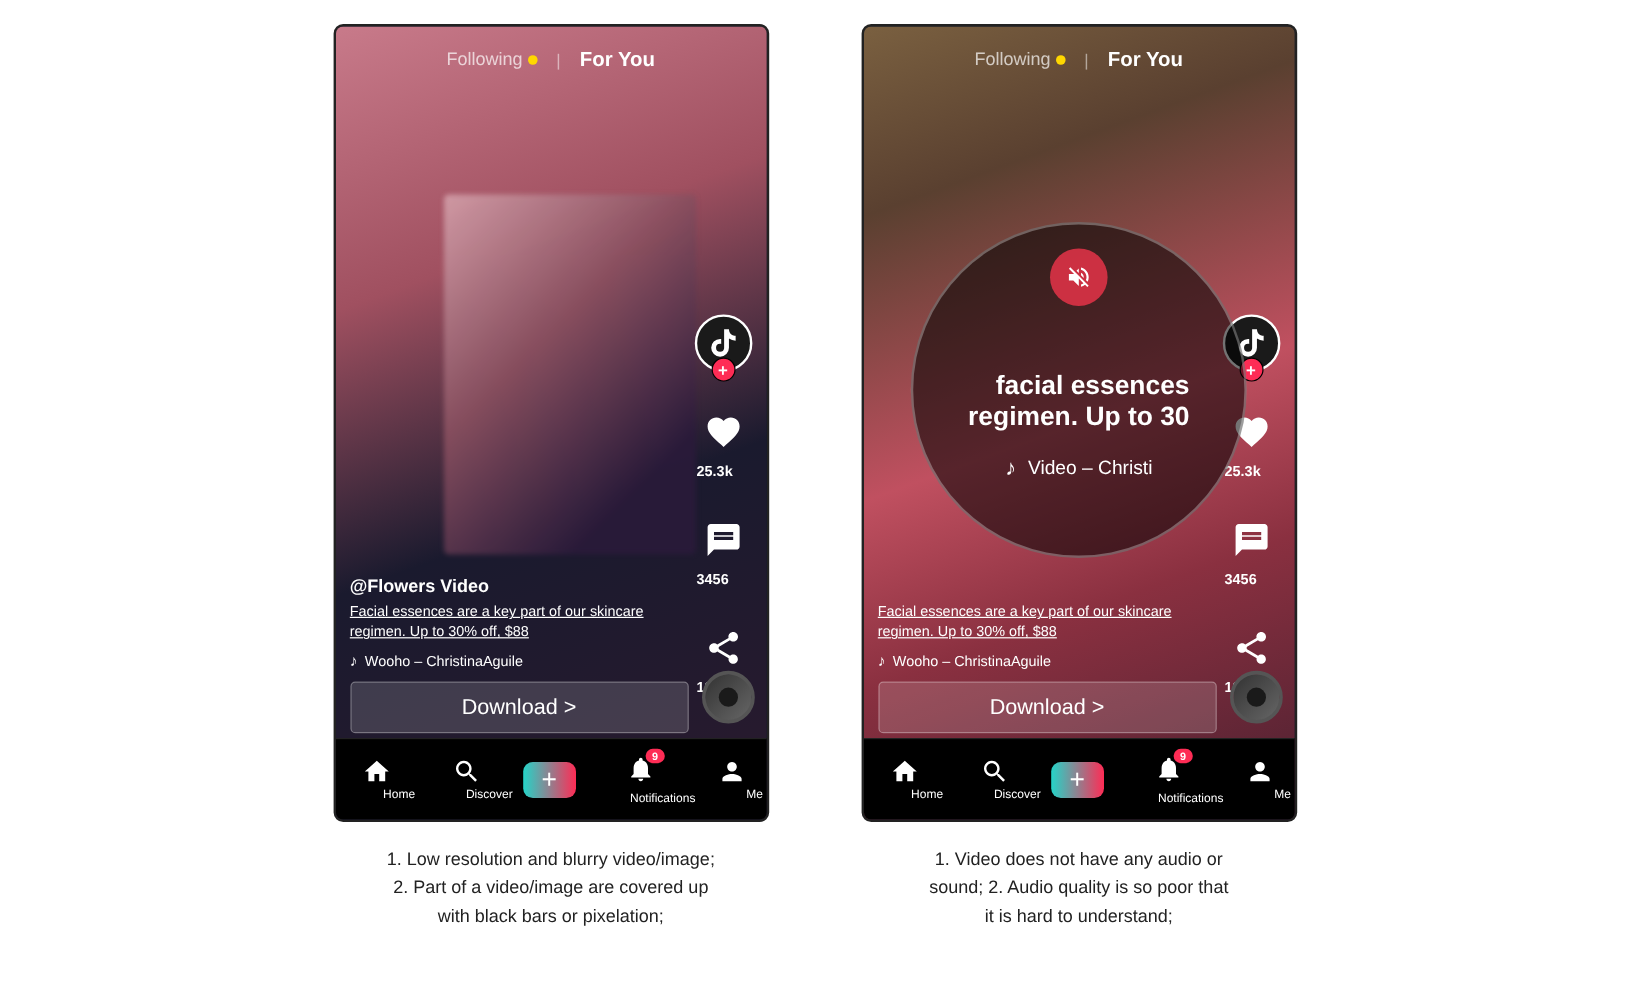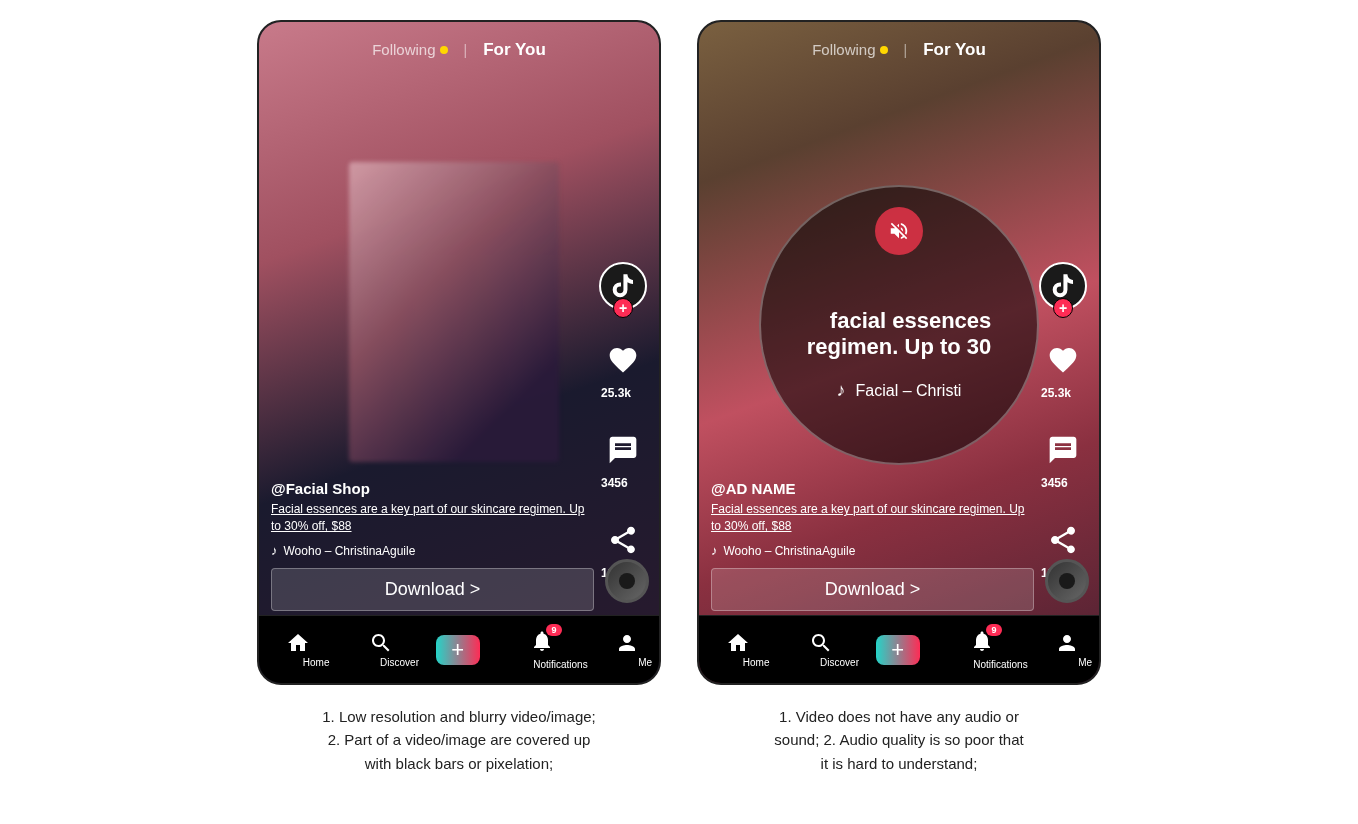--- a/index.html
+++ b/index.html
@@ -16,24 +16,24 @@
     }
 
     .panel {
       display: flex;
       flex-direction: column;
       align-items: center;
       width: 380px;
     }
 
     .phone-frame {
-      width: 404px;
+      width: 363px;
       height: 665px;
       background: #0f172a;
-      border-radius: 24px;
+      border-radius: 8px;
       overflow: hidden;
       position: relative;
       border: 2px solid #222;
     }
 
     
     .video-area {
       position: absolute;
       top: 0; left: 0; right: 0; bottom: 0;
     }
@@ -446,21 +446,21 @@
         <div class="action-icon-btn">
           <svg viewBox="0 0 24 24">
               <path d="M18 16.08c-.76 0-1.44.3-1.96.77L8.91 12.7c.05-.23.09-.46.09-.7s-.04-.47-.09-.7l7.05-4.11c.54.5 1.25.81 2.04.81 1.66 0 3-1.34 3-3s-1.34-3-3-3-3 1.34-3 3c0 .24.04.47.09.7L8.04 9.81C7.5 9.31 6.79 9 6 9c-1.66 0-3 1.34-3 3s1.34 3 3 3c.79 0 1.5-.31 2.04-.81l7.12 4.16c-.05.21-.08.43-.08.65 0 1.61 1.31 2.92 2.92 2.92 1.61 0 2.92-1.31 2.92-2.92s-1.31-2.92-2.92-2.92z"></path>
             </svg>
         </div>
         <span class="action-count">1256</span>
       </div>
     </div>
 
     <div class="bottom-info">
-      <div class="username">@Facial Shop</div>
+      <div class="username">@Flowers Video</div>
       <div class="description">Facial essences are a key part of our skincare regimen. Up to 30% off, $88</div>
       <div class="music-row">
         <span class="music-icon">♪</span>
         <span>Wooho – ChristinaAguile</span>
       </div>
       <div class="download-btn">
         <span>Download &gt;</span>
       </div>
     </div>
 
@@ -530,21 +530,21 @@
       </svg>
     </div>
 
     <div class="mute-overlay">
       <div class="overlay-text-line1">
         <span>facial essences</span><br>
         <span>regimen. Up to 30</span>
       </div>
       <div class="overlay-music-row">
         <span style="font-size:18px;">♪</span>
-        <span>Facial – Christi</span>
+        <span>Video – Christi</span>
       </div>
     </div>
 
     <div class="action-buttons">
       <div style="position:relative;">
         <div class="avatar-btn">
           <svg viewBox="0 0 24 24" fill="white">
             <path d="M19.59 6.69a4.83 4.83 0 01-3.77-4.25V2h-3.45v13.67a2.89 2.89 0 01-2.88 2.5 2.89 2.89 0 01-2.89-2.89 2.89 2.89 0 012.89-2.89c.28 0 .54.04.79.1V9.01a6.31 6.31 0 00-.79-.05 6.34 6.34 0 00-6.34 6.34 6.34 6.34 0 006.34 6.34 6.34 6.34 0 006.33-6.34V8.69a8.16 8.16 0 004.78 1.52V6.75a4.87 4.87 0 01-1.01-.06z"></path>
           </svg>
         </div>
@@ -573,21 +573,20 @@
         <div class="action-icon-btn">
           <svg viewBox="0 0 24 24">
               <path d="M18 16.08c-.76 0-1.44.3-1.96.77L8.91 12.7c.05-.23.09-.46.09-.7s-.04-.47-.09-.7l7.05-4.11c.54.5 1.25.81 2.04.81 1.66 0 3-1.34 3-3s-1.34-3-3-3-3 1.34-3 3c0 .24.04.47.09.7L8.04 9.81C7.5 9.31 6.79 9 6 9c-1.66 0-3 1.34-3 3s1.34 3 3 3c.79 0 1.5-.31 2.04-.81l7.12 4.16c-.05.21-.08.43-.08.65 0 1.61 1.31 2.92 2.92 2.92 1.61 0 2.92-1.31 2.92-2.92s-1.31-2.92-2.92-2.92z"></path>
             </svg>
         </div>
         <span class="action-count">1256</span>
       </div>
     </div>
 
     <div class="bottom-info">
-      <div class="username">@AD NAME</div>
       <div class="description">Facial essences are a key part of our skincare regimen. Up to 30% off, $88</div>
       <div class="music-row">
         <span class="music-icon">♪</span>
         <span>Wooho – ChristinaAguile</span>
       </div>
       <div class="download-btn">
         <span>Download &gt;</span>
       </div>
     </div>
 

